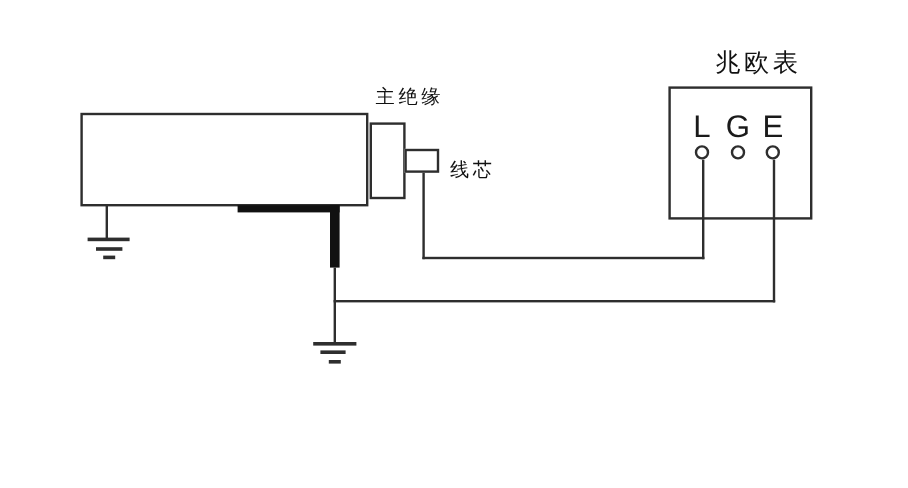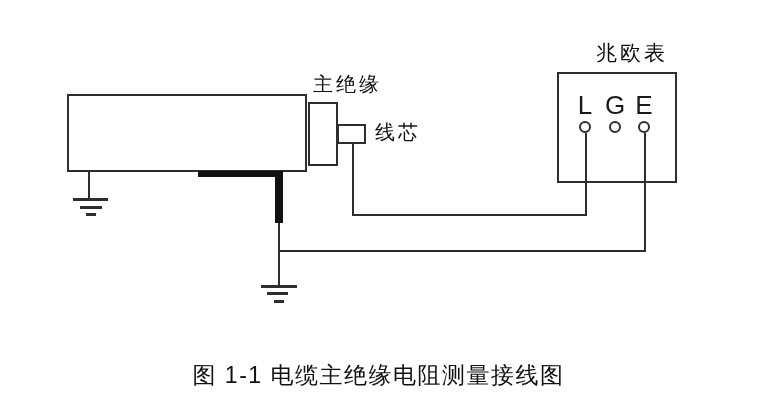--- a/index.html
+++ b/index.html
@@ -62,27 +62,27 @@
     white-space: nowrap;
   }
   #term-lbl-l { left: 585px; }
   #term-lbl-g { left: 615px; }
   #term-lbl-e { left: 644px; }
 
   
   .lbl {
     position: absolute;
     color: #111111;
-    font-size: 20px;
+    font-size: 16px;
     line-height: 1.1;
     letter-spacing: 3px;
     white-space: nowrap;
   }
   #lbl-insulation { left: 313px; top: 73px; }
-  #lbl-core       { left: 375px; top: 121px; }
+  #lbl-core       { left: 375px; top: 134px; }
   #lbl-megger     { left: 596px; top: 41px; font-size: 21px; text-align: right; }
   #lbl-sheath     { left: 142px; top: 194px; font-size: 21px; }
 
   
   #caption {
     position: absolute;
     left: 0; top: 360px;
     width: 100%;
     text-align: center;
     font-size: 23px;
@@ -127,15 +127,14 @@
   <div class="wire" style="left:88px; top:170px; width:2px; height:29px;"></div>
   <div class="gbar" style="left:73px; top:198px; width:35px; height:3px;"></div>
   <div class="gbar" style="left:80px; top:206px; width:22px; height:3px;"></div>
   <div class="gbar" style="left:86px; top:213px; width:10px; height:3px;"></div>
 
   <div class="wire" style="left:278px; top:223px; width:2px; height:63px;"></div>
   <div class="gbar" style="left:261px; top:285px; width:36px; height:3px;"></div>
   <div class="gbar" style="left:267px; top:292px; width:21px; height:3px;"></div>
   <div class="gbar" style="left:274px; top:300px; width:10px; height:3px;"></div>
 
-  <div id="caption">图 1-1 电缆主绝缘电阻测量接线图</div>
 
 </div>
 
 </body></html>

